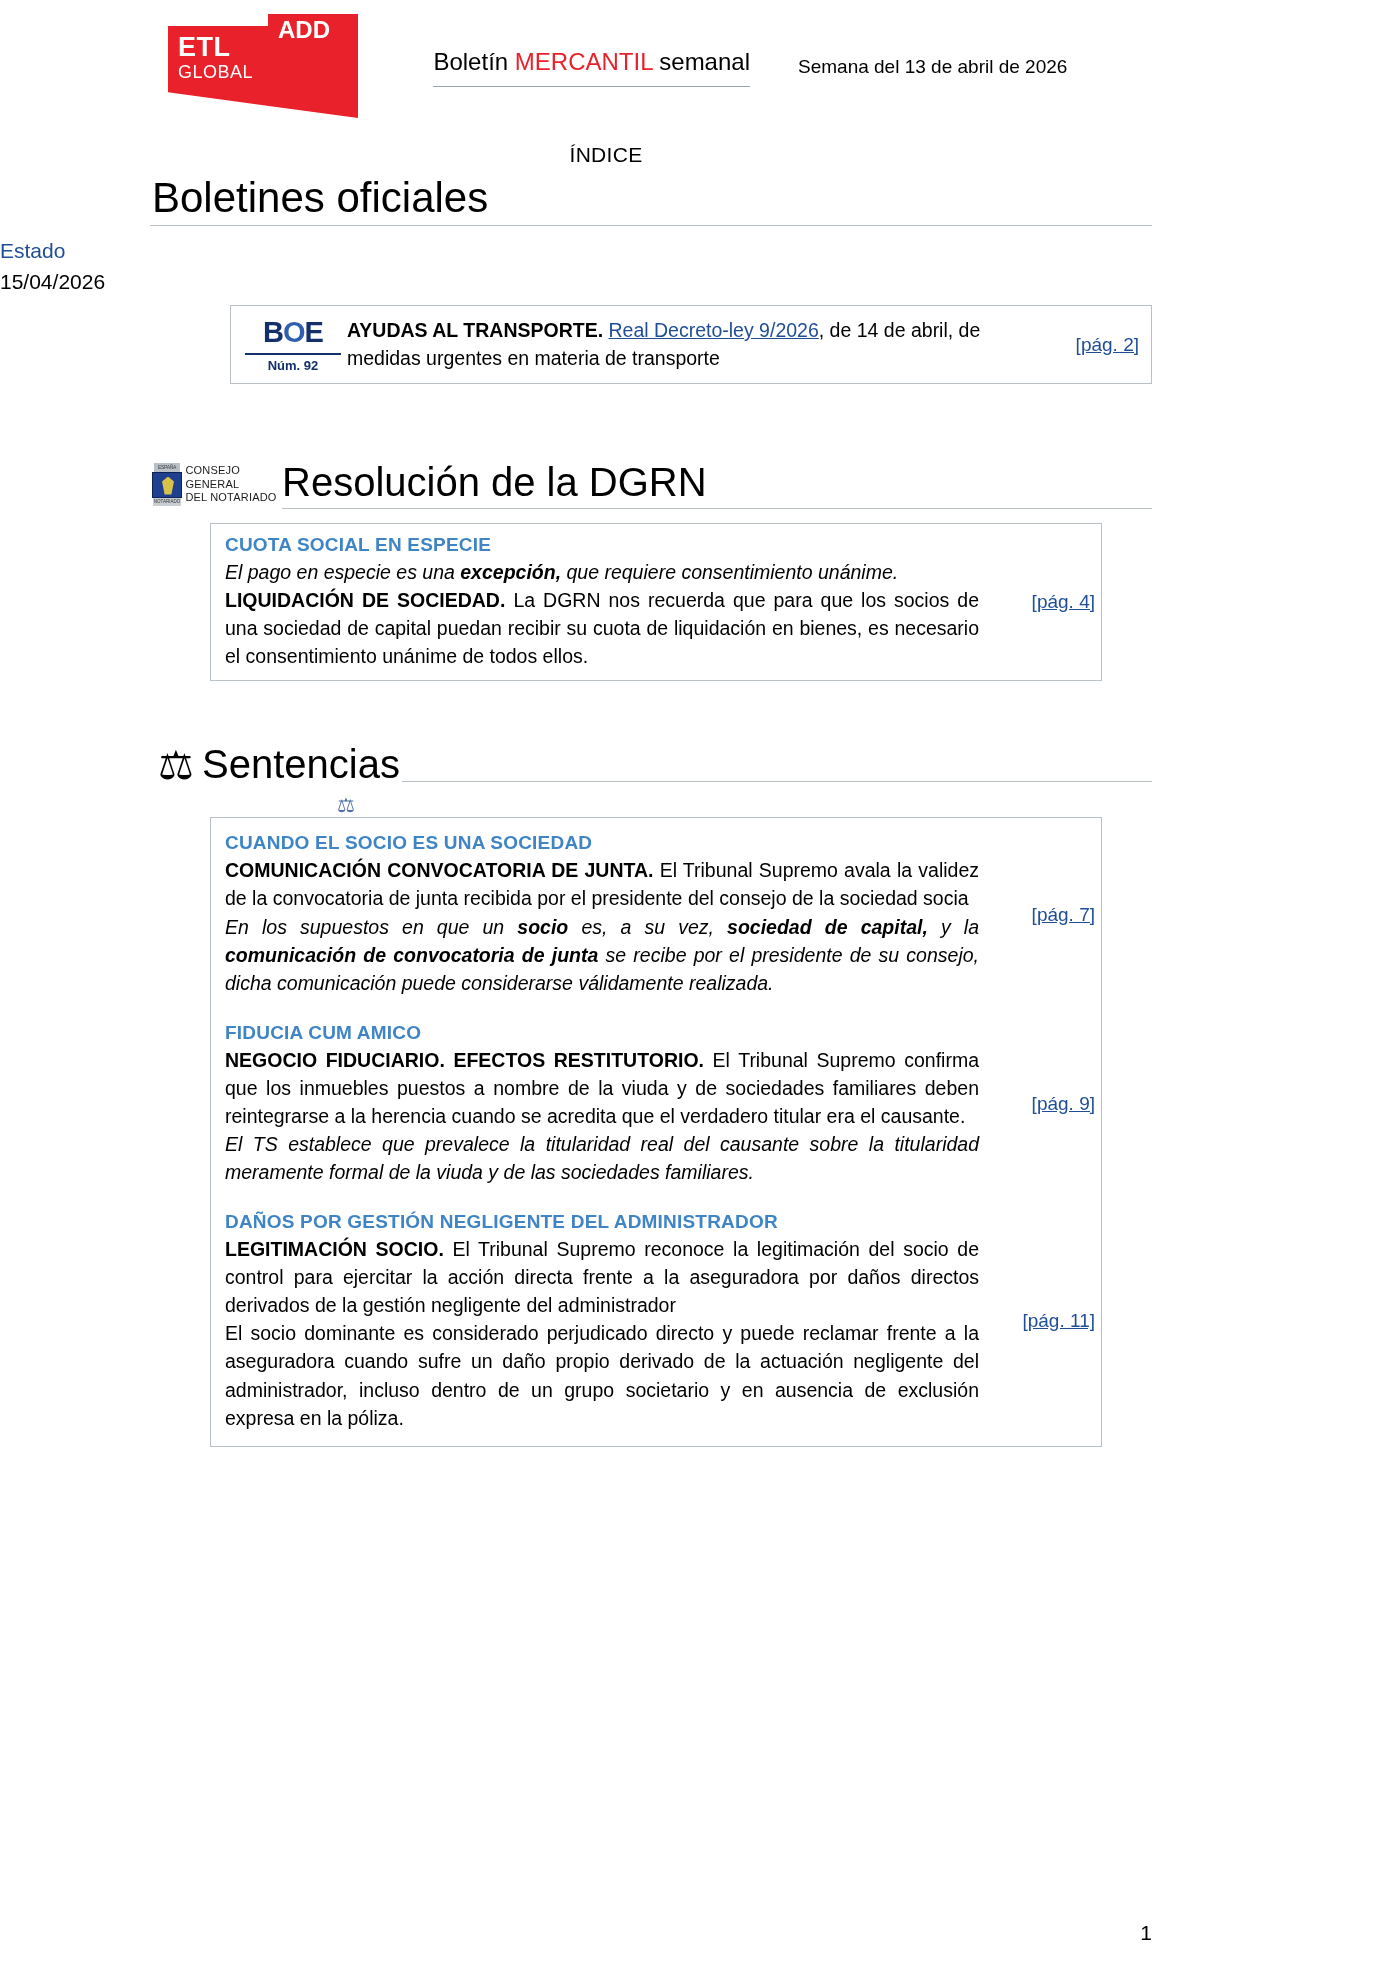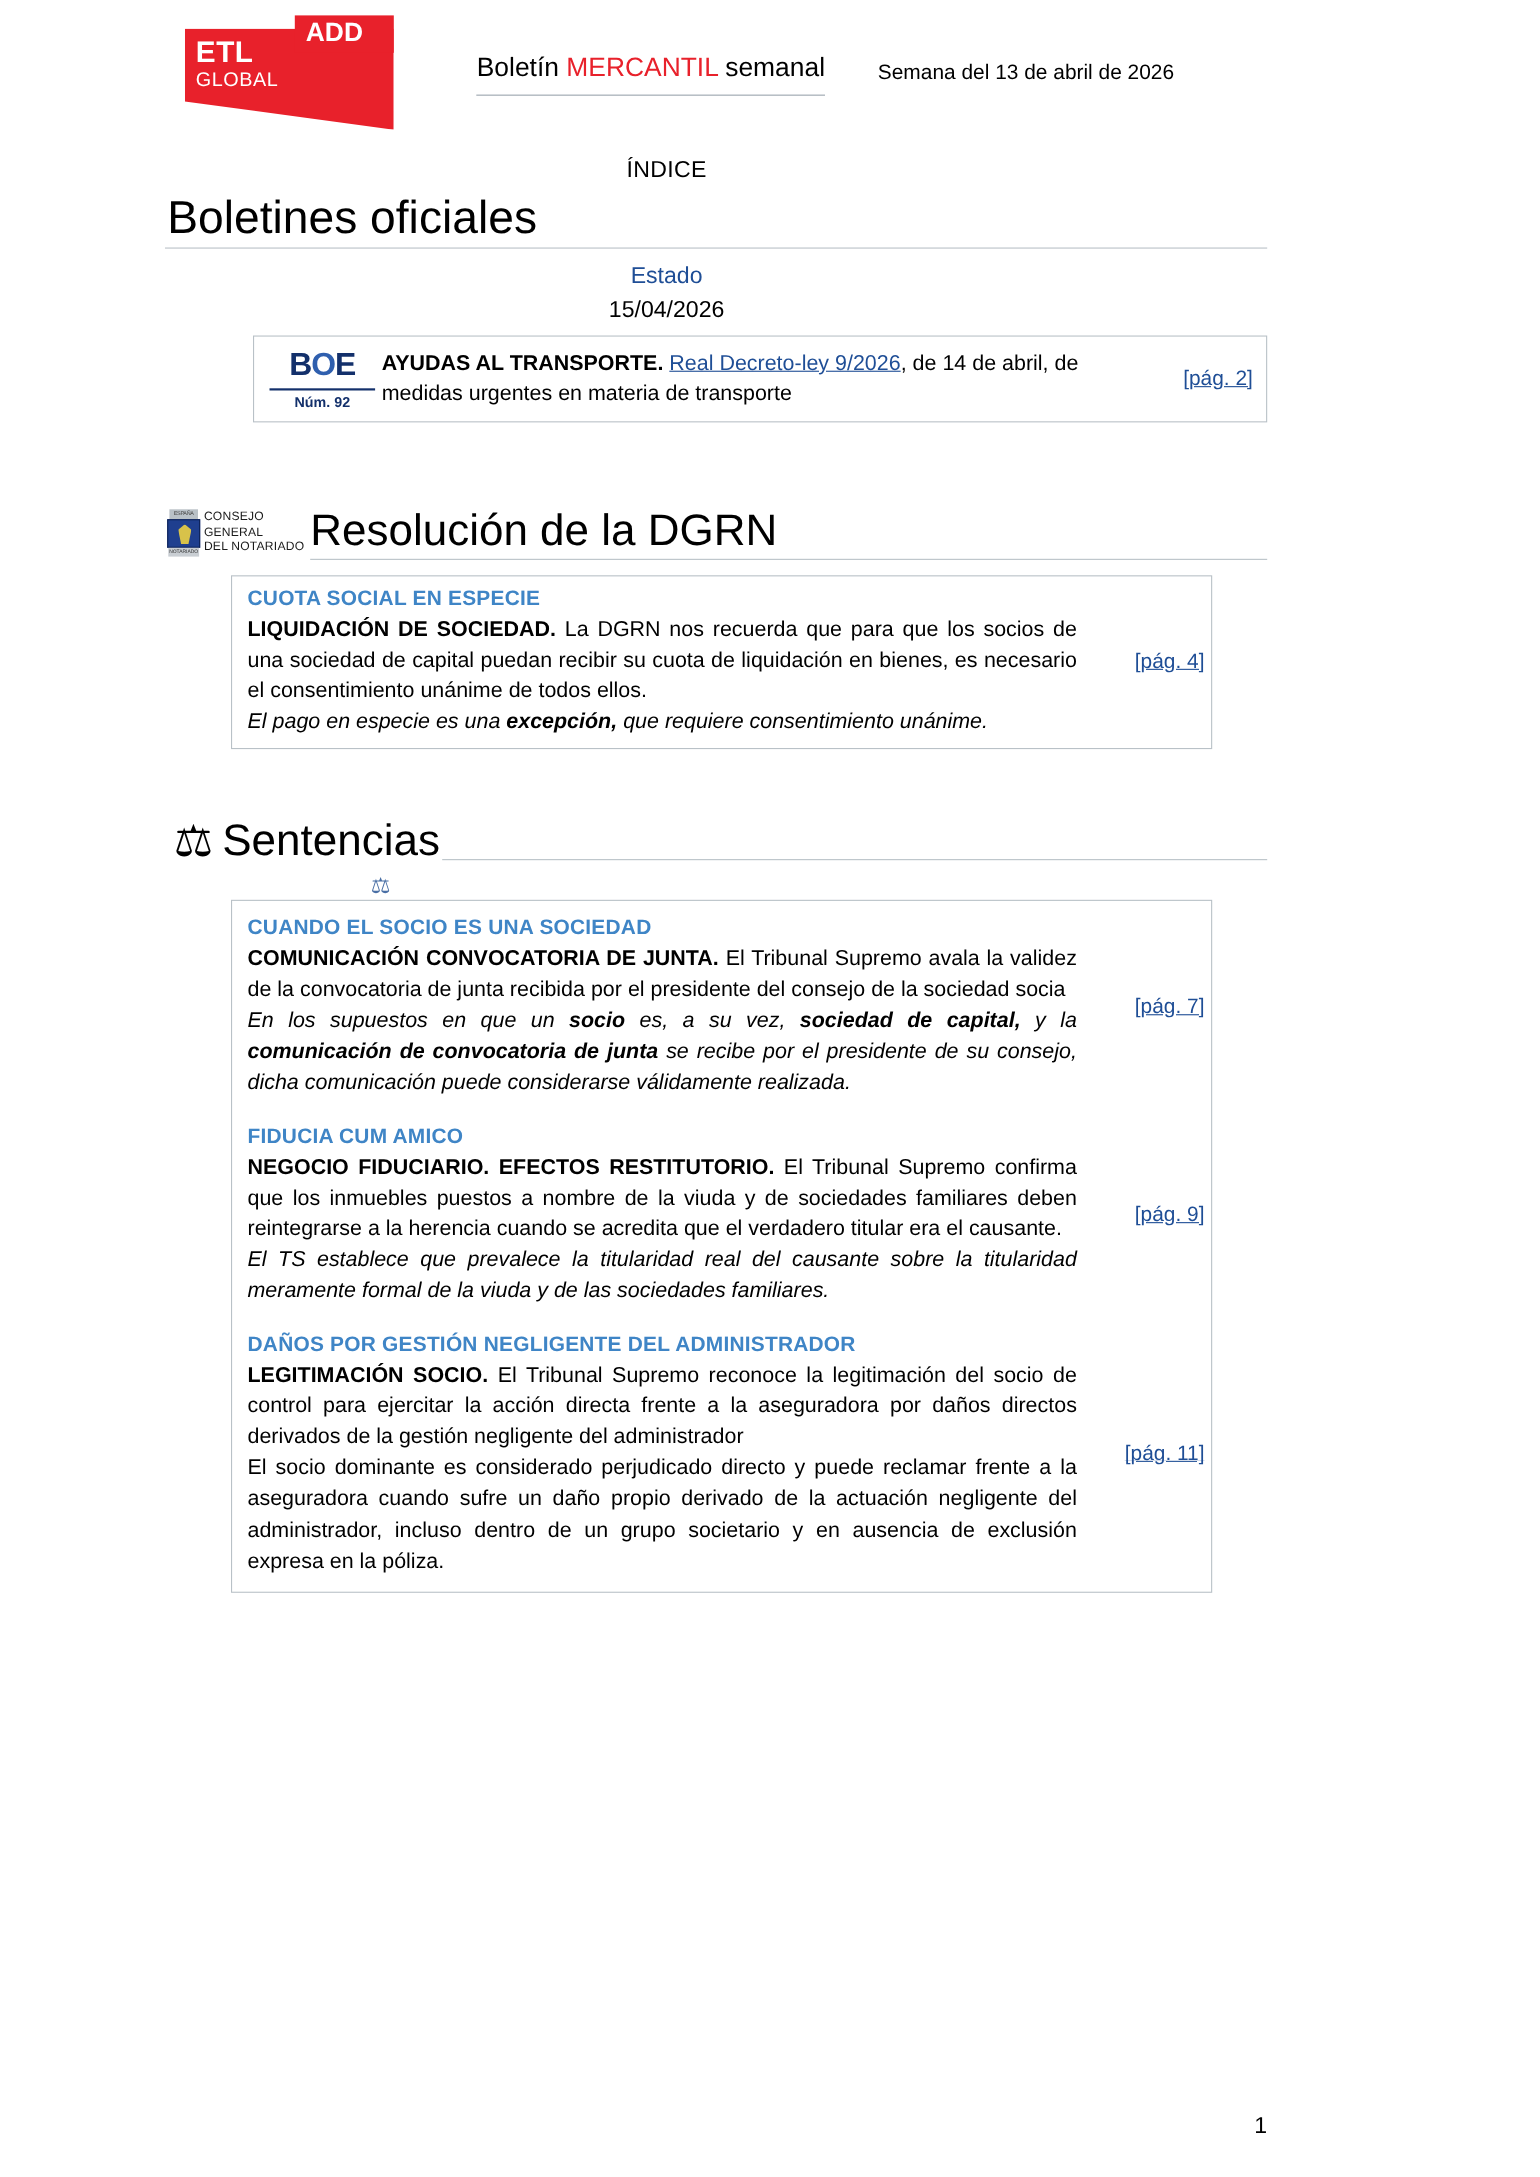--- a/index.html
+++ b/index.html
@@ -116,21 +116,21 @@
     font-weight: normal;
     font-size: 42px;
     margin: 8px 0 0 0;
     padding: 0 0 4px 2px;
     border-bottom: 1px solid #b9c1c7;
     color: #000;
     line-height: 1.1;
   }
 
   .sub-center {
-    text-align: center;
+    text-align: left;
     font-size: 21px;
     margin-top: 10px;
     line-height: 1.45;
   }
   .sub-center .estado { color: #1f4e96; }
 
   
   .boe-box {
     margin: 8px 60px 0 230px;
     border: 1px solid #b9c1c7;
@@ -390,25 +390,25 @@
         <div>CONSEJO GENERAL</div>
         <div>DEL NOTARIADO</div>
       </div>
     </div>
     <div class="dgrn-title">Resolución de la DGRN</div>
   </div>
 
   <div class="content-box">
     <div class="body">
       <div class="kicker">CUOTA SOCIAL EN ESPECIE</div>
+      <p class="para ital">
+        <span>El pago en especie es una </span><b>excepción,</b><span> que requiere consentimiento unánime.</span>
+      </p>
       <p class="para">
         <b>LIQUIDACIÓN DE SOCIEDAD.</b><span> La DGRN nos recuerda que para que los socios de una sociedad de capital puedan recibir su cuota de liquidación en bienes, es necesario el consentimiento unánime de todos ellos.</span>
-      </p>
-      <p class="para ital">
-        <span>El pago en especie es una </span><b>excepción,</b><span> que requiere consentimiento unánime.</span>
       </p>
     </div>
     <div class="pag">[pág. 4]</div>
   </div>
 
   <div class="sent-head">
     <div class="scale-icon">⚖</div>
     <div class="sent-title">Sentencias</div>
     <div class="sent-rule"></div>
   </div>

